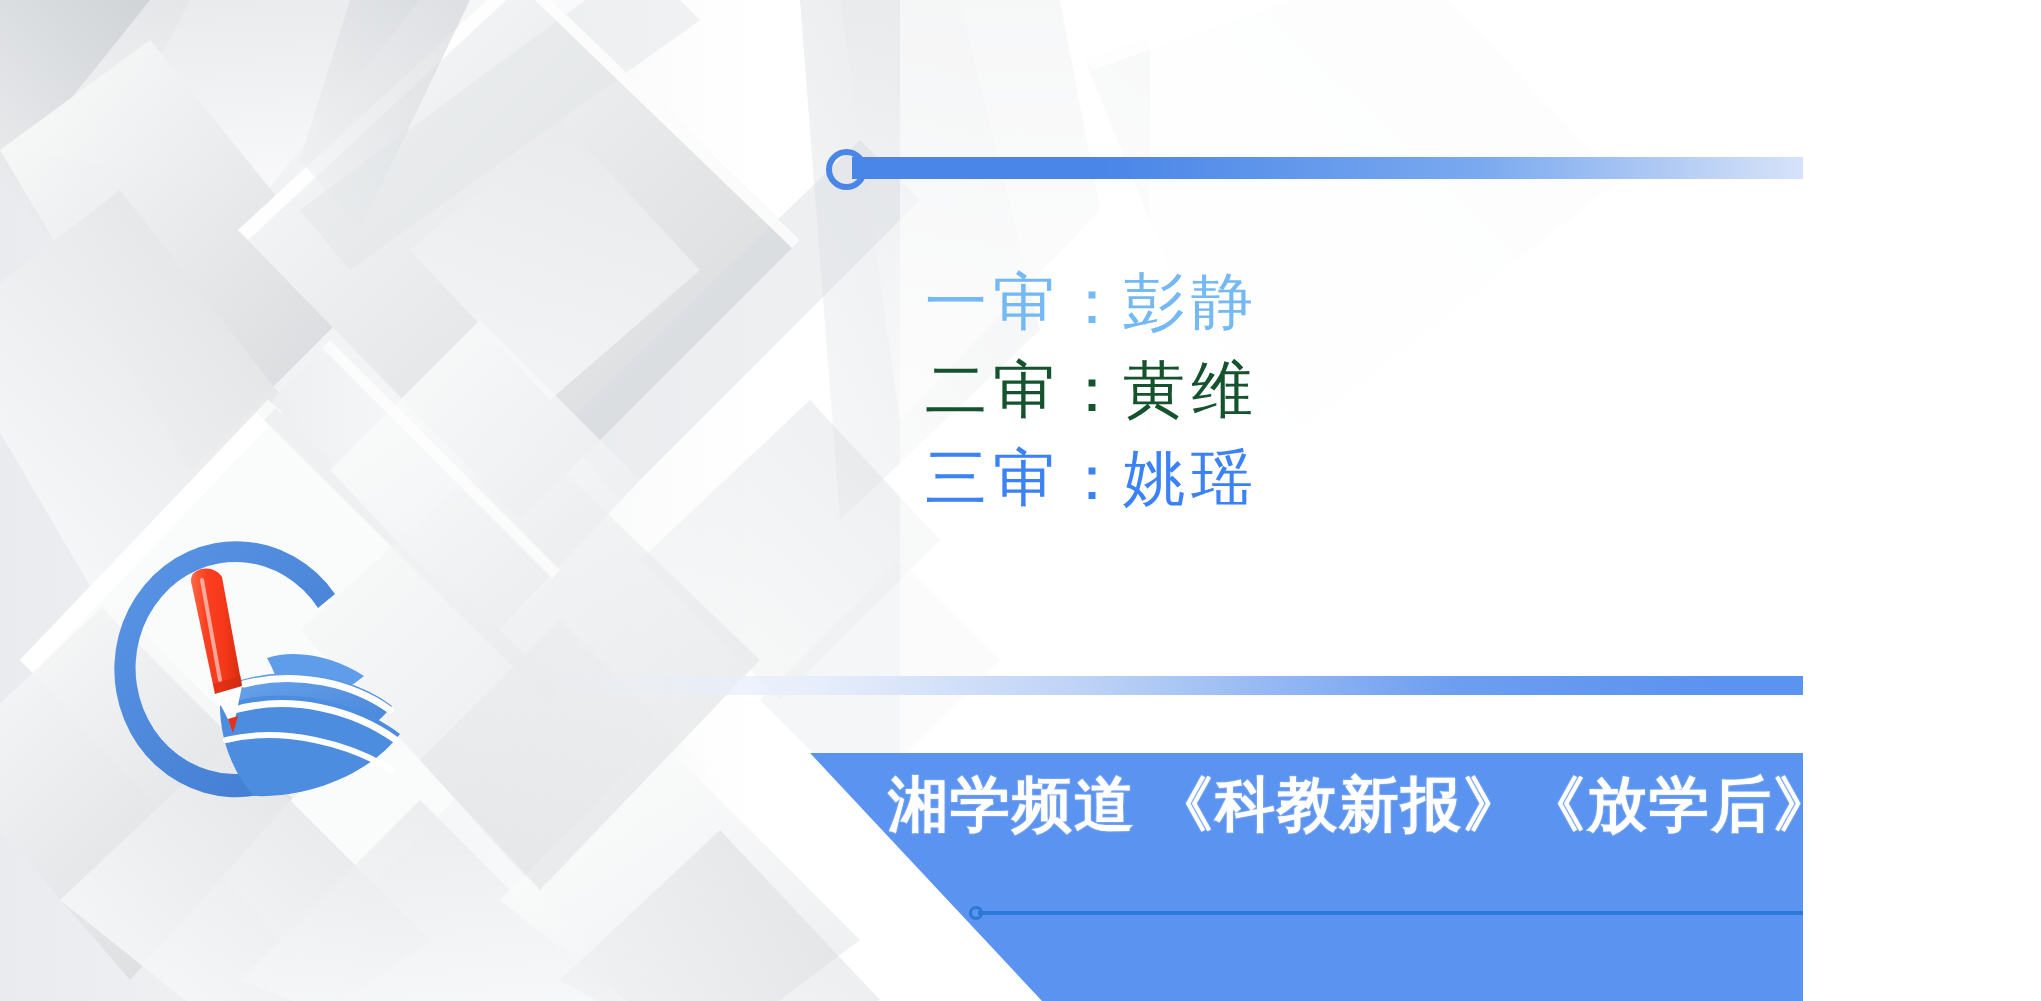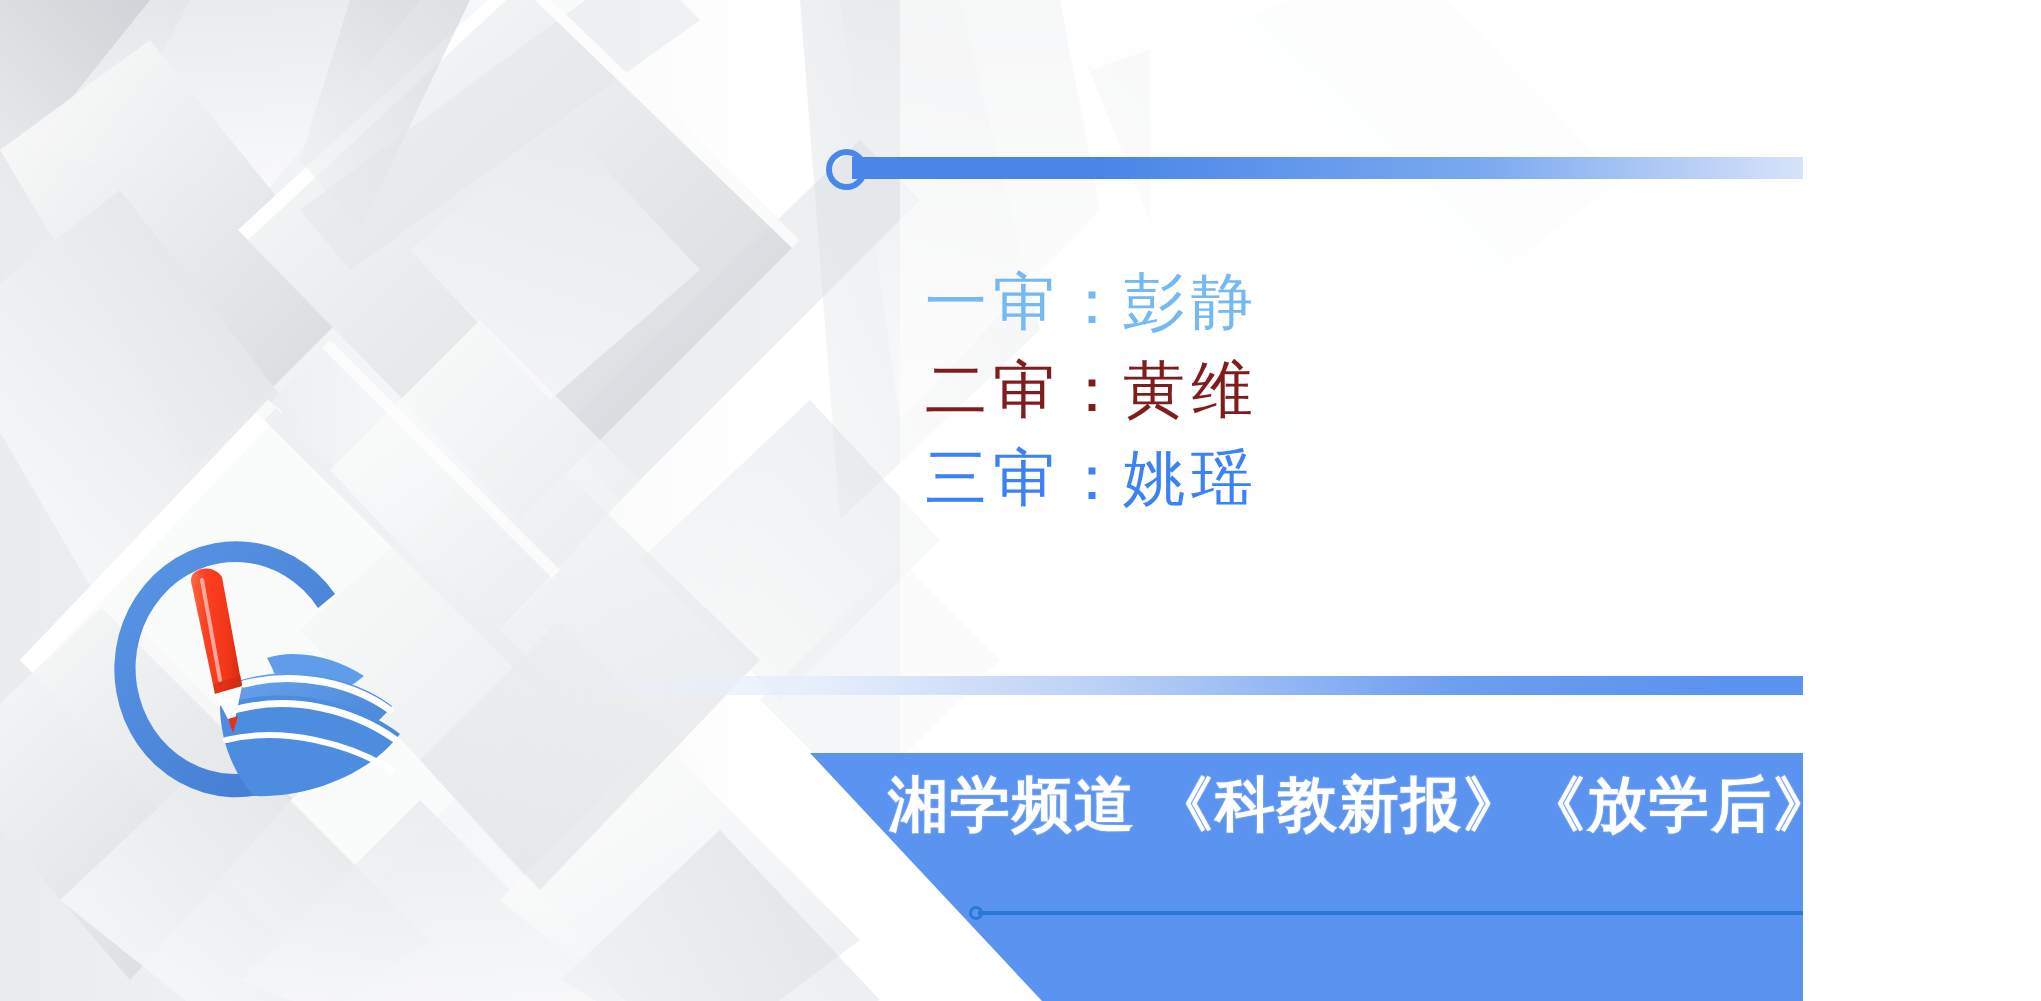--- a/index.html
+++ b/index.html
@@ -293,21 +293,21 @@
   <div class="rule" id="rule-top"></div>
   <div class="rule" id="rule-top-circle"></div>
 
   <div class="rule" id="rule-mid"></div>
   <div class="rule" id="rule-mid-circle"></div>
 
   <div id="credits">
     <div class="credit-line" style="color:#74b8f4">
       <span class="role">一审</span><span class="colon">：</span><span class="name">彭静</span>
     </div>
-    <div class="credit-line" style="color:#7f1d1d">
+    <div class="credit-line" style="color:#14532d">
       <span class="role">二审</span><span class="colon">：</span><span class="name">黄维</span>
     </div>
     <div class="credit-line" style="color:#3b82f6">
       <span class="role">三审</span><span class="colon">：</span><span class="name">姚瑶</span>
     </div>
   </div>
 
   <div id="banner">
     <svg id="banner-svg" viewBox="0 0 2041 256" preserveAspectRatio="none">
       <polygon points="810,8 2041,8 2041,256 1042,256" fill="#5b93f0"></polygon>

